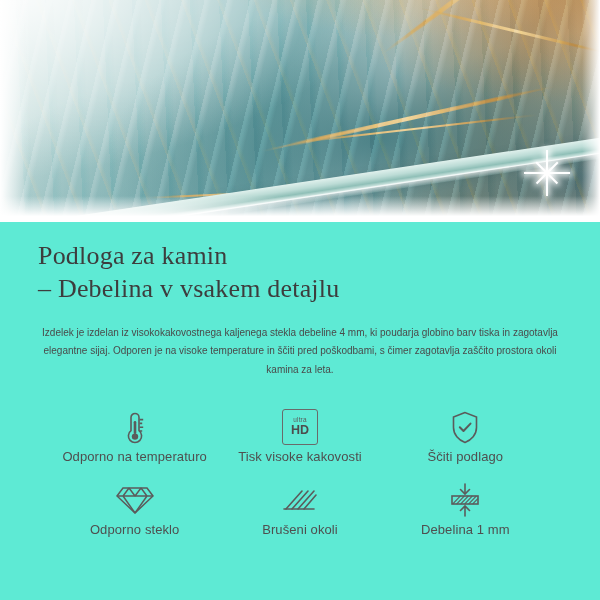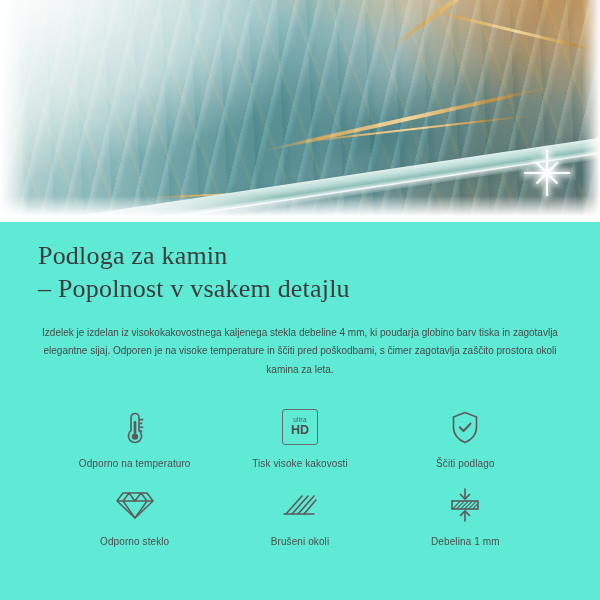--- a/index.html
+++ b/index.html
@@ -179,22 +179,21 @@
     justify-content: flex-start;
   }
   .feature-icon {
     height: 44px;
     display: flex;
     align-items: center;
     justify-content: center;
     color: #5b5b5b;
   }
   .feature-label {
-    margin-top: 9px;
-    font-size: 10px;
+    font-size: 13px;
     color: #4f4f4f;
     text-align: right;
     letter-spacing: 0.1px;
   }
   .ultrahd-box {
     width: 34px;
     height: 34px;
     border: 1.6px solid #6a6a6a;
     border-radius: 3px;
     display: flex;
@@ -239,21 +238,21 @@
       </div>
       <div class="hero-fade-left"></div>
       <div class="hero-fade-right"></div>
       <div class="hero-fade-bottom"></div>
     </div>
   </div>
 
   <div class="content">
     <h1 class="headline">
       <span>Podloga za kamin</span>
-      <span class="line2">– Popolnost v vsakem detajlu</span>
+      <span class="line2">– Debelina v vsakem detajlu</span>
     </h1>
     <p class="body-copy">Izdelek je izdelan iz visokokakovostnega kaljenega stekla debeline 4 mm, ki poudarja globino barv tiska in zagotavlja elegantne sijaj. Odporen je na visoke temperature in ščiti pred poškodbami, s čimer zagotavlja zaščito prostora okoli kamina za leta.</p>
 
     <div class="features">
 
       <div class="feature">
         <div class="feature-icon">
           <svg width="34" height="40" viewBox="0 0 34 40" fill="none" stroke="#5b5b5b" stroke-width="1.6">
             <path d="M17 6.5a4 4 0 0 0-4 4v13.2a6.6 6.6 0 1 0 8 0V10.5a4 4 0 0 0-4-4z"></path>
             <circle cx="17" cy="29.6" r="3.2" fill="#5b5b5b" stroke="none"></circle>

